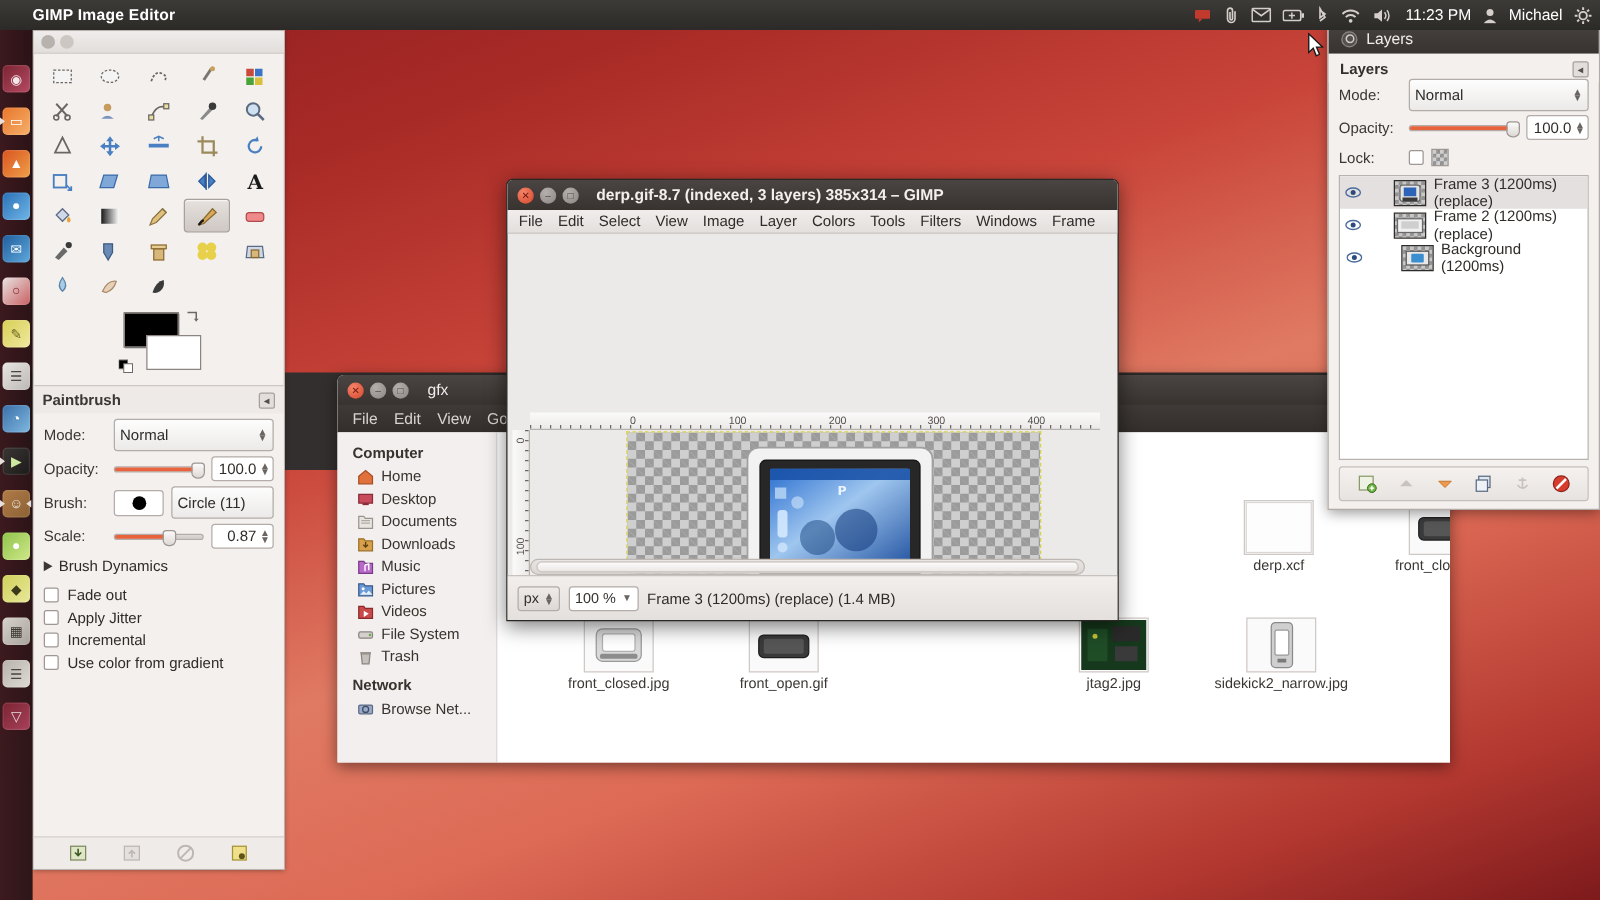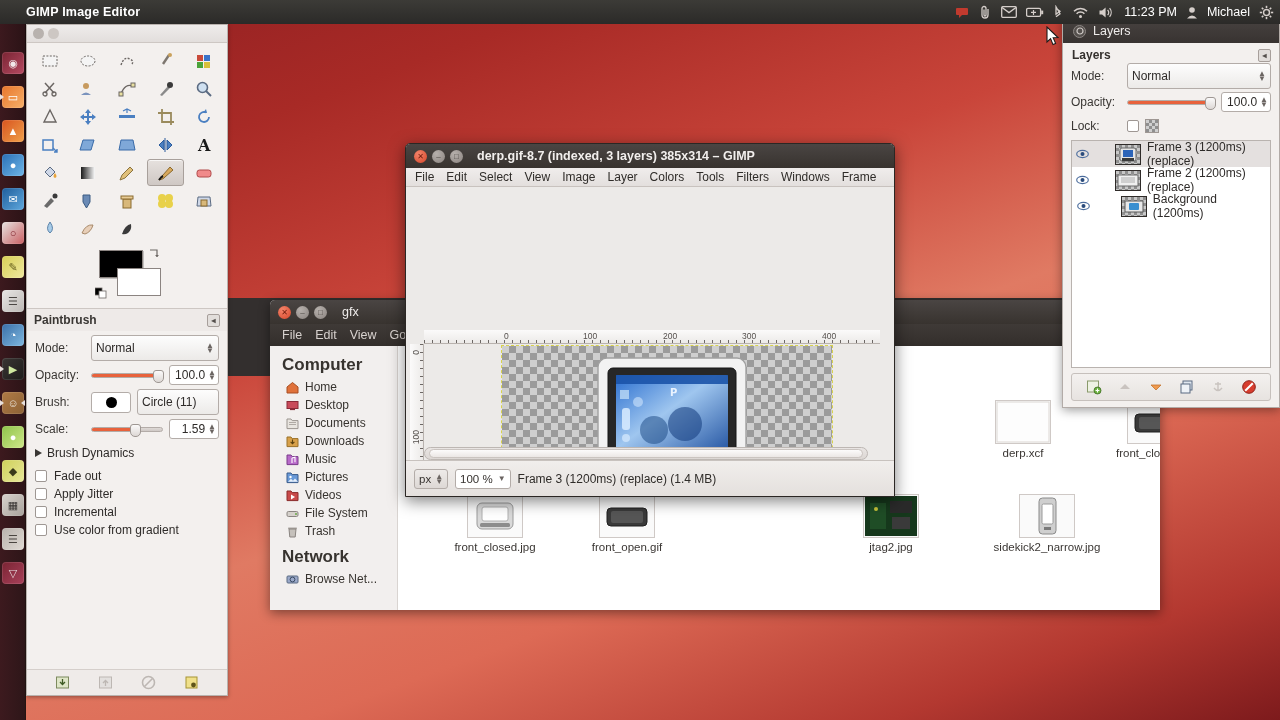--- a/index.html
+++ b/index.html
@@ -172,21 +172,21 @@
   #files-title { margin-left: 10px; font-weight: normal; }
   #files-menubar {
     height: 22px; background: linear-gradient(#3f3a37,#332e2b); display: flex;
     align-items: center; gap: 13px; padding: 0 12px; color: #d8d2cf; font-size: 12.5px;
   }
   #files-body { display: flex; height: 264px; background: #fff; }
   #files-sidebar {
     width: 128px; background: #f2efee; border-right: 1px solid #d9d4d1;
     padding: 6px 0 0 0; overflow: hidden;
   }
-  .side-head { font-weight: bold; font-size: 17px; color: #37332f; padding: 3px 8px 3px 12px; }
+  .side-head { font-weight: bold; font-size: 12px; color: #37332f; padding: 3px 8px 3px 12px; }
   .side-item { display: flex; align-items: center; gap: 6px; padding: 2px 8px 2px 16px; font-size: 12px; color: #37332f; }
   #files-content { flex: 1; background: #fff; position: relative; }
   .file-icon-cell {
     position: absolute; width: 118px; text-align: center;
     display: flex; flex-direction: column; align-items: center; gap: 3px;
   }
   .thumb {
     width: 56px; height: 44px; border: 1px solid #cfc9c6; background: #fafafa;
     display: flex; align-items: center; justify-content: center; overflow: hidden;
   }
@@ -474,21 +474,21 @@
               <svg width="54" height="42" viewBox="0 0 54 42">
                 <rect x="1" y="1" width="52" height="40" fill="#16381c"></rect>
                 <rect x="6" y="8" width="16" height="26" fill="#1f4d26"></rect>
                 <rect x="26" y="6" width="22" height="12" fill="#2a2a2a"></rect>
                 <rect x="28" y="22" width="18" height="12" fill="#3a3a3a"></rect>
                 <circle cx="12" cy="14" r="2" fill="#c9c43a"></circle>
               </svg>
             </span>
             <span class="file-label">jtag2.jpg</span>
           </div>
-          <div class="file-icon-cell" style="left: 590px; top: 148px;">
+          <div class="file-icon-cell" style="left: 568px; top: 148px;">
             <span class="thumb">
               <svg width="54" height="42" viewBox="0 0 54 42">
                 <rect x="1" y="1" width="52" height="40" fill="#fafafa"></rect>
                 <rect x="19" y="3" width="17" height="36" rx="3.5" fill="#cfcfcf" stroke="#8a8a8a"></rect>
                 <rect x="22" y="9" width="11" height="20" rx="1.5" fill="#fff" stroke="#9a9a9a"></rect>
                 <rect x="24" y="32" width="7" height="3" fill="#7a7a7a"></rect>
               </svg>
             </span>
             <span class="file-label">sidekick2_narrow.jpg</span>
           </div>
@@ -958,21 +958,21 @@
         </span>
       </div>
 
       <div class="opt-row">
         <span class="opt-label">Scale:</span>
         <span class="slider-track">
           <span class="slider-fill" style="width:62%;"></span>
           <span class="slider-knob" style="left:calc(62% - 5px);"></span>
         </span>
         <span class="numbox">
-          <span>1.59</span>
+          <span>0.87</span>
           <span class="stepper">▲<br>▼</span>
         </span>
       </div>
 
       <div class="expander">
         <span class="tri"></span>
         <span>Brush Dynamics</span>
       </div>
 
       <div id="tool-checkboxes">

